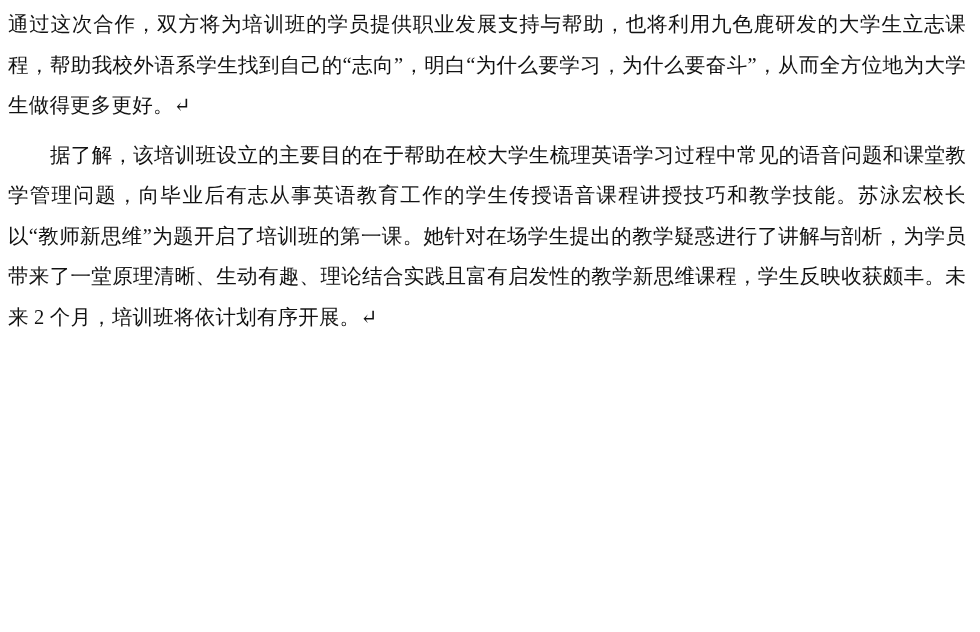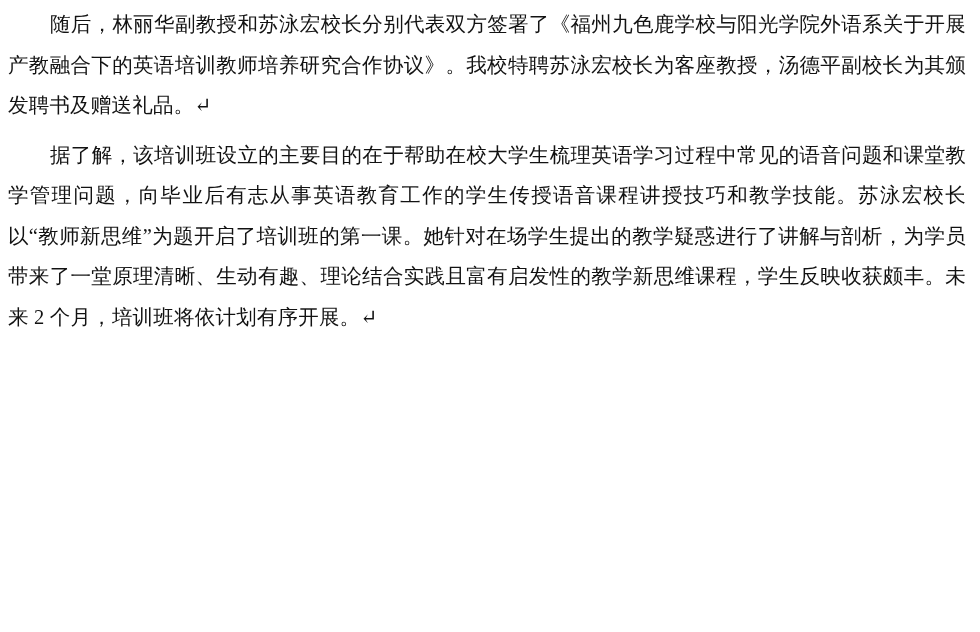--- a/index.html
+++ b/index.html
@@ -35,15 +35,15 @@
     text-indent: 42px;
   }
   .para:last-child {
     margin-bottom: 0;
   }
 </style>
 </head>
 <body>
 
 <div id="doc-page">
-  <p class="para indent">随后，林丽华副教授和苏泳宏校长分别代表双方签署了《福州九色鹿学校与阳光学院外语系关于开展产教融合下的英语培训教师培养研究合作协议》。我校特聘苏泳宏校长为客座教授，汤德平副校长为其颁发聘书及赠送礼品。↵</p>
+  <p class="para">通过这次合作，双方将为培训班的学员提供职业发展支持与帮助，也将利用九色鹿研发的大学生立志课程，帮助我校外语系学生找到自己的“志向”，明白“为什么要学习，为什么要奋斗”，从而全方位地为大学生做得更多更好。↵</p>
   <p class="para indent">据了解，该培训班设立的主要目的在于帮助在校大学生梳理英语学习过程中常见的语音问题和课堂教学管理问题，向毕业后有志从事英语教育工作的学生传授语音课程讲授技巧和教学技能。苏泳宏校长以“教师新思维”为题开启了培训班的第一课。她针对在场学生提出的教学疑惑进行了讲解与剖析，为学员带来了一堂原理清晰、生动有趣、理论结合实践且富有启发性的教学新思维课程，学生反映收获颇丰。未来 2 个月，培训班将依计划有序开展。↵</p>
 </div>
 
 </body></html>

